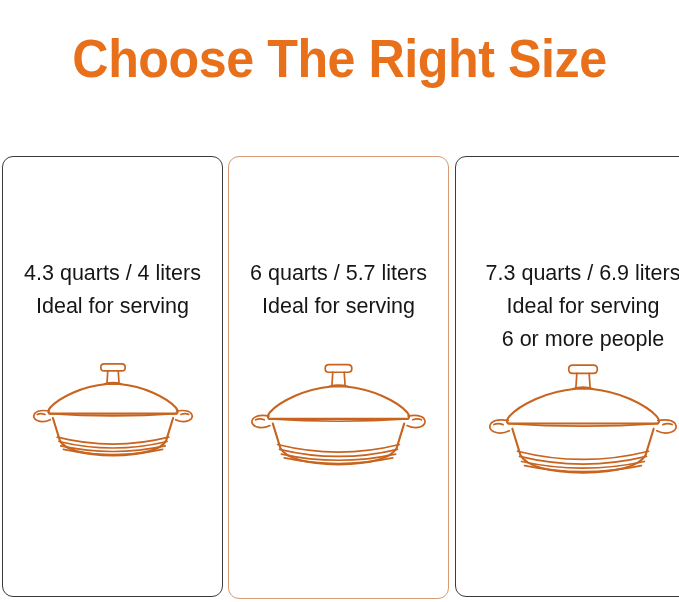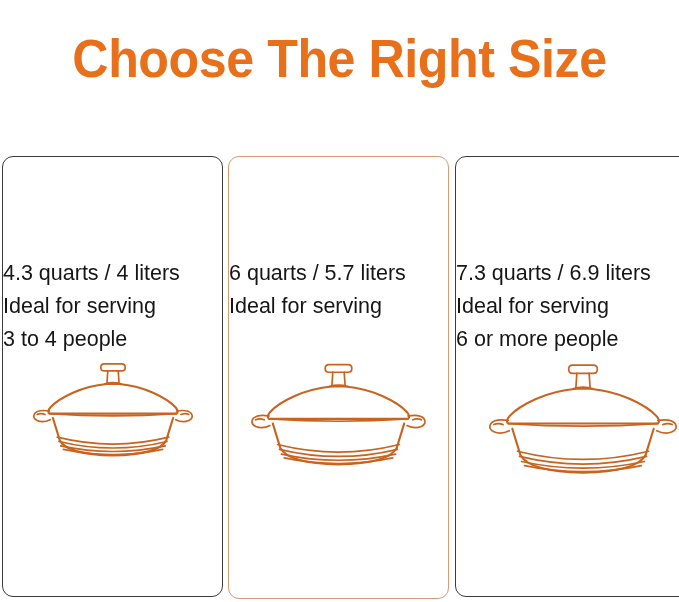--- a/index.html
+++ b/index.html
@@ -52,20 +52,21 @@
   }
   .card.card-0 { left: 2px;   top: 156px; width: 221px; height: 441px; }
   .card.card-1 { left: 228px; top: 156px; width: 221px; height: 443px; border-color: #D79A72; }
   .card.card-2 { left: 455px; top: 156px; width: 256px; height: 441px; }
 
   .card-text {
     position: absolute;
     left: 0;
     right: 0;
     top: 100px;
+    text-align: center;
     color: #161616;
     font-family: "Liberation Sans", sans-serif;
     font-size: 21.5px;
     line-height: 33px;
     white-space: nowrap;
   }
   .card-text .line { display: block; }
 
   .card-art {
     position: absolute;
@@ -92,21 +93,20 @@
 <body>
 
 <h1 class="page-title" style="color: rgb(232, 112, 26);">Choose The Right Size</h1>
 
 <div class="cards">
 
   <div class="card card-0" style="border-color: rgb(59, 59, 59);">
     <div class="card-text">
       <span class="line">4.3 quarts / 4 liters</span>
       <span class="line">Ideal for serving</span>
-      <span class="line">3 to 4 people</span>
     </div>
     <div class="card-art">
       <svg width="176" height="108" viewBox="0 0 200 124">
 
         <path class="pot-stroke thin" d="M86 12 Q86 8 90 8 L110 8 Q114 8 114 12 Q114 16 110 16 L90 16 Q86 16 86 12 Z" style="stroke: rgb(200, 100, 31);"></path>
         <path class="pot-stroke thin" d="M94 16 L93 31" style="stroke: rgb(200, 100, 31);"></path>
         <path class="pot-stroke thin" d="M106 16 L107 31" style="stroke: rgb(200, 100, 31);"></path>
         <path class="pot-stroke thin" d="M90 31 Q100 28 110 31" style="stroke: rgb(200, 100, 31);"></path>
 
         <path class="pot-stroke" d="M93 31 Q72 33 54 41 Q36 49 28 58 Q24 63 27 65 L173 65 Q176 63 172 58 Q164 49 146 41 Q128 33 107 31 Z" style="stroke: rgb(200, 100, 31);"></path>

